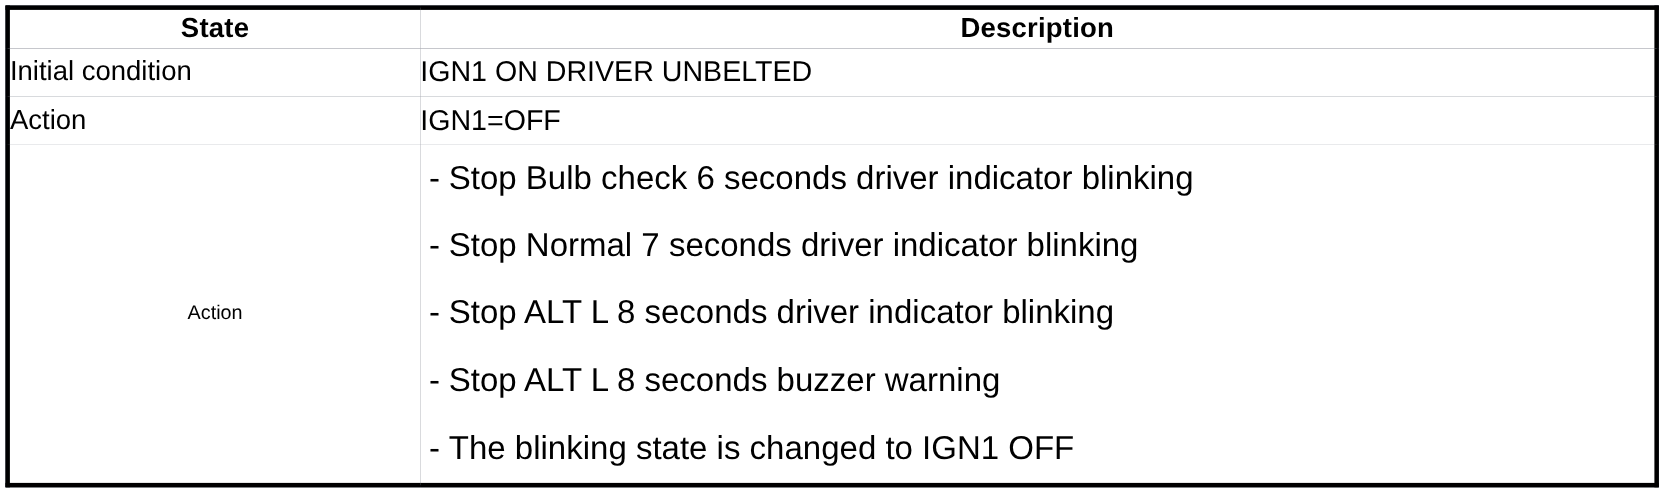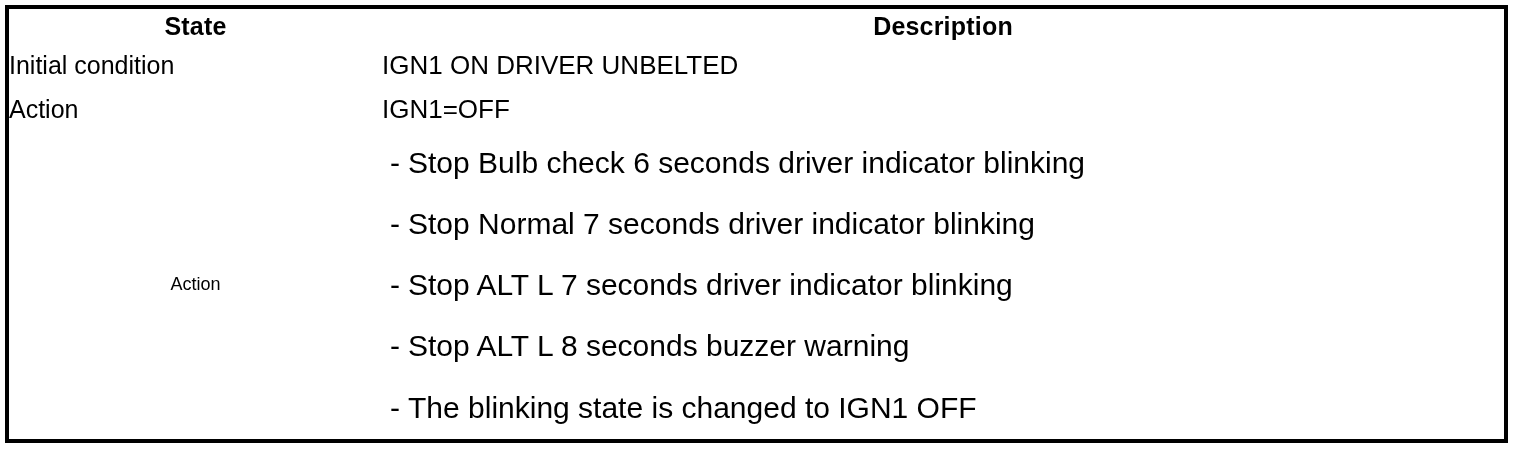--- a/index.html
+++ b/index.html
@@ -147,21 +147,21 @@
         <td class="action-label-cell col-divider-right-thick">Action</td>
         <td class="action-list-cell">
           <ul class="action-list">
             <li class="action-item">
               <span class="action-bullet">-</span><span>Stop Bulb check 6 seconds driver indicator blinking</span>
             </li>
             <li class="action-item">
               <span class="action-bullet">-</span><span>Stop Normal 7 seconds driver indicator blinking</span>
             </li>
             <li class="action-item">
-              <span class="action-bullet">-</span><span>Stop ALT L 7 seconds driver indicator blinking</span>
+              <span class="action-bullet">-</span><span>Stop ALT L 8 seconds driver indicator blinking</span>
             </li>
             <li class="action-item">
               <span class="action-bullet">-</span><span>Stop ALT L 8 seconds buzzer warning</span>
             </li>
             <li class="action-item">
               <span class="action-bullet">-</span><span>The blinking state is changed to IGN1 OFF</span>
             </li>
           </ul>
         </td>
       </tr>

